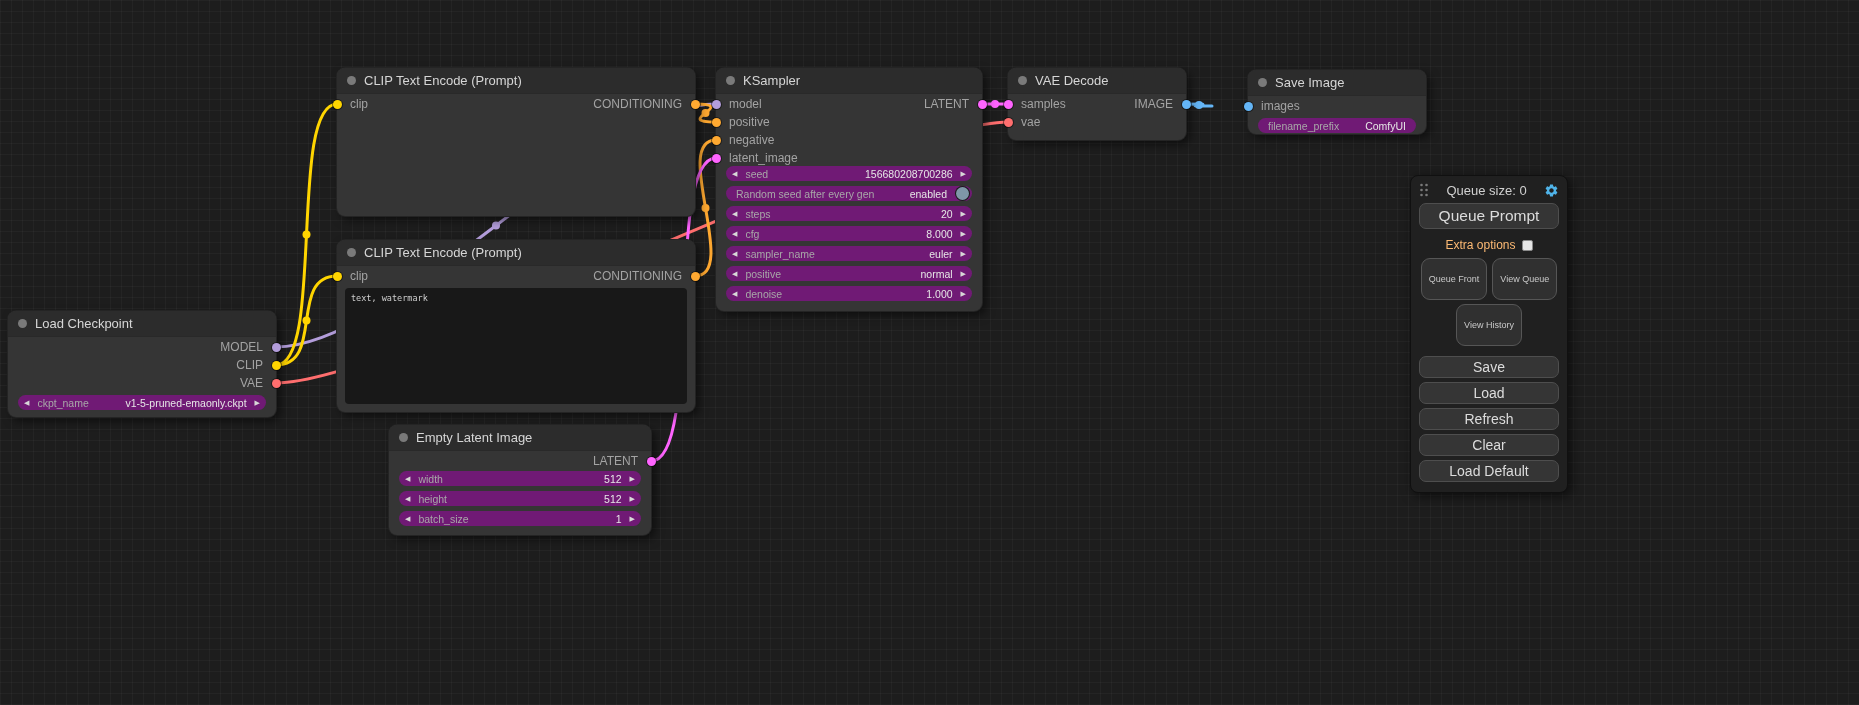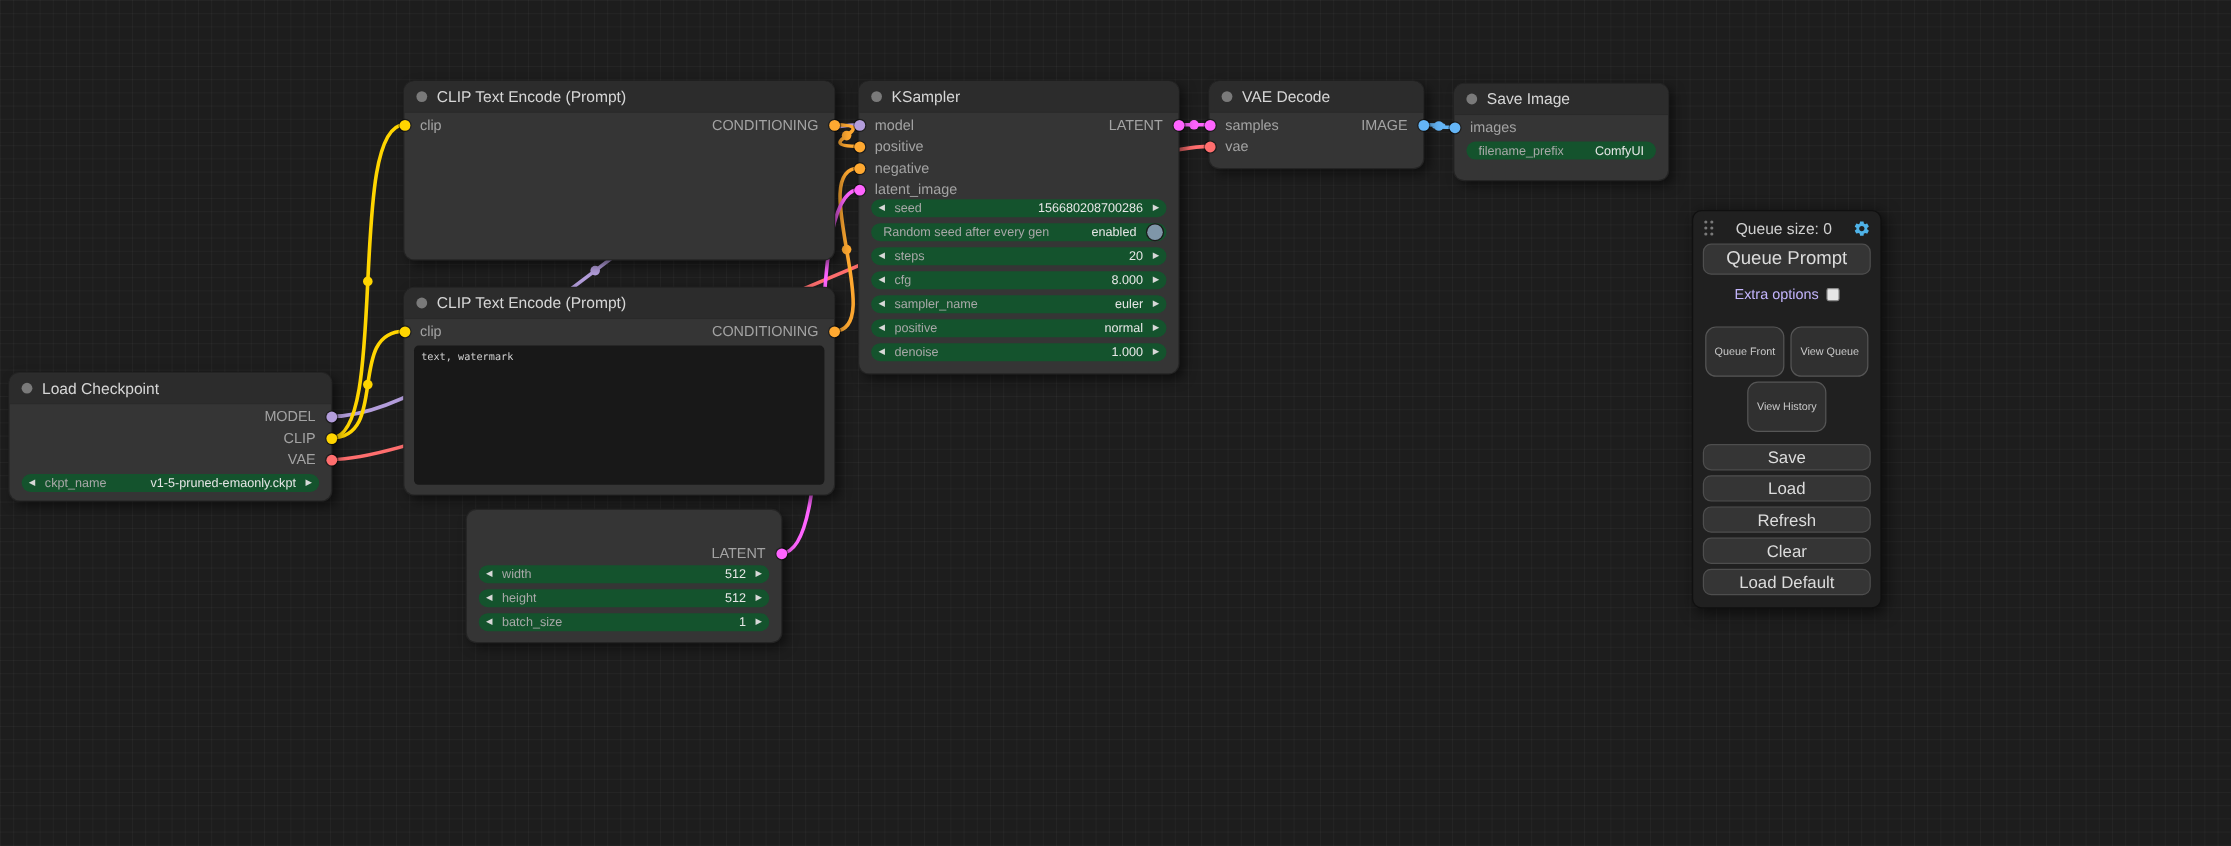--- a/index.html
+++ b/index.html
@@ -23,21 +23,21 @@
   .srow{position:absolute;left:0;right:0;height:18px;display:flex;align-items:center;}
   .srow.outonly{justify-content:flex-end;}
   .spacer{flex:1;}
   .slabel{font-size:12px;color:#a3a3a3;white-space:nowrap;}
   .slabel.in{margin-left:13px;}
   .slabel.out{margin-right:13px;}
   .dot{position:absolute;top:4.5px;width:9px;height:9px;border-radius:50%;
        box-shadow:0 0 0 1px rgba(0,0,0,.45);}
   .dot.in{left:-4.5px;}
   .dot.out{right:-4.5px;}
-  .widget{position:absolute;left:10px;right:10px;height:15px;background:#14532d;
+  .widget{position:absolute;left:10px;right:10px;height:15px;background:#701a75;
           border-radius:8px;display:flex;align-items:center;padding:0 6px;
           font-size:10.5px;white-space:nowrap;}
   .w-arrow{font-size:7px;color:#d8d8d8;line-height:1;flex:none;}
   .w-label{color:#a8a8a8;margin-left:8px;overflow:hidden;}
   .w-value{color:#e6e6e6;margin-left:auto;margin-right:8px;}
   .widget.noarrow .w-label{margin-left:4px;}
   .widget.noarrow .w-value{margin-right:4px;}
   .toggle-knob{width:13px;height:13px;border-radius:50%;flex:none;margin-left:5px;margin-right:-3px;
                box-shadow:0 0 0 1px #1a1a1a;}
   .prompt{position:absolute;background:#181818;border-radius:4px;
@@ -47,21 +47,21 @@
   .qmenu{position:absolute;left:1410px;top:175px;width:158px;z-index:10;background:#202020;
          border:1px solid #101010;border-radius:8px;padding:2px 8px 10px;
          box-shadow:3px 3px 12px rgba(0,0,0,.6);}
   .qheader{display:flex;align-items:center;height:20px;margin-top:2px;}
   .qsize{flex:1;text-align:center;font-size:13px;color:#d0d0d0;}
   button{font-family:inherit;cursor:pointer;}
   .qbtn{display:block;width:100%;background:#353535;border:1px solid #4e4e4e;border-radius:7px;
         color:#dcdcdc;font-size:14px;padding:2px 0;margin-top:4px;}
   .qbtn.big{font-size:15.5px;padding:3px 12px;margin:3px 0 9px;}
   .extra-row{display:flex;align-items:center;justify-content:center;gap:6px;font-size:12px;
-             color:#c4b5fd;margin-bottom:20px;}
+             color:#fdba74;margin-bottom:6px;}
   .checkbox{width:11px;height:11px;background:#e6e6e6;border:1px solid #8a8a8a;border-radius:2px;flex:none;}
   .pill-row{display:flex;justify-content:center;gap:5px;margin-bottom:4px;}
   .pill{background:#303030;border:1px solid #565656;border-radius:9px;color:#c9c9c9;
         font-size:9px;padding:15px 7px;}
   .sep{margin-bottom:10px;}
 </style>
 </head>
 <body>
 
 <svg id="wires" width="1859" height="705">
@@ -133,20 +133,24 @@
     <span class="dot in" style="background: rgb(255, 213, 0);"></span>
     <span class="slabel in">clip</span>
     <span class="spacer"></span>
     <span class="slabel out">CONDITIONING</span>
     <span class="dot out" style="background: rgb(255, 169, 49);"></span>
   </div>
   <div class="prompt" style="top:48px;left:8px;right:8px;bottom:8px">text, watermark</div>
 </div>
 
 <div class="node" style="left:389px;top:425px;width:262px;height:110px">
+  <div class="ntitle">
+    <span class="tdot"></span>
+    <span class="ttext">Empty Latent Image</span>
+  </div>
   <div class="srow outonly" style="top:27px">
     <span class="slabel out">LATENT</span>
     <span class="dot out" style="background: rgb(255, 100, 255);"></span>
   </div>
   <div class="widget" style="top:46px">
     <span class="w-arrow">◀</span>
     <span class="w-label">width</span>
     <span class="w-value">512</span>
     <span class="w-arrow">▶</span>
   </div>
@@ -242,21 +246,21 @@
     <span class="spacer"></span>
     <span class="slabel out">IMAGE</span>
     <span class="dot out" style="background: rgb(100, 181, 246);"></span>
   </div>
   <div class="srow" style="top:45px">
     <span class="dot in" style="background: rgb(255, 110, 110);"></span>
     <span class="slabel in">vae</span>
   </div>
 </div>
 
-<div class="node" style="left:1212px;top:70px;width:178px;height:80px">
+<div class="node" style="left:1248px;top:70px;width:178px;height:64px">
   <div class="ntitle">
     <span class="tdot"></span>
     <span class="ttext">Save Image</span>
   </div>
   <div class="srow" style="top:27px">
     <span class="dot in" style="background: rgb(100, 181, 246);"></span>
     <span class="slabel in">images</span>
   </div>
   <div class="widget noarrow" style="top:48px">
     <span class="w-label">filename_prefix</span>

